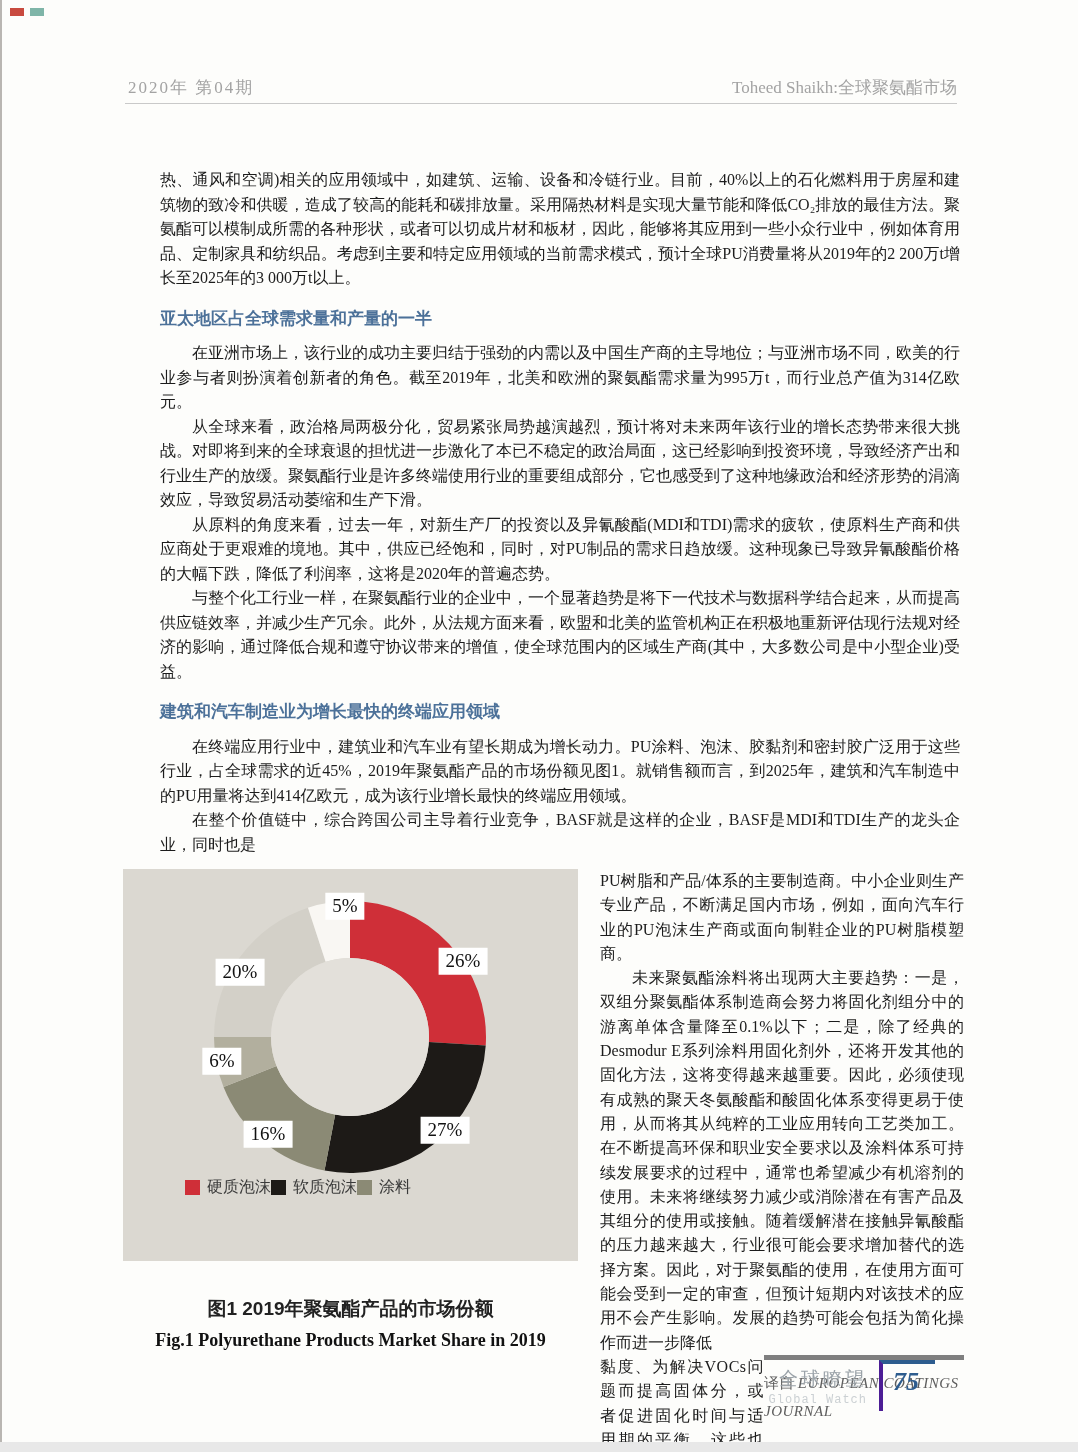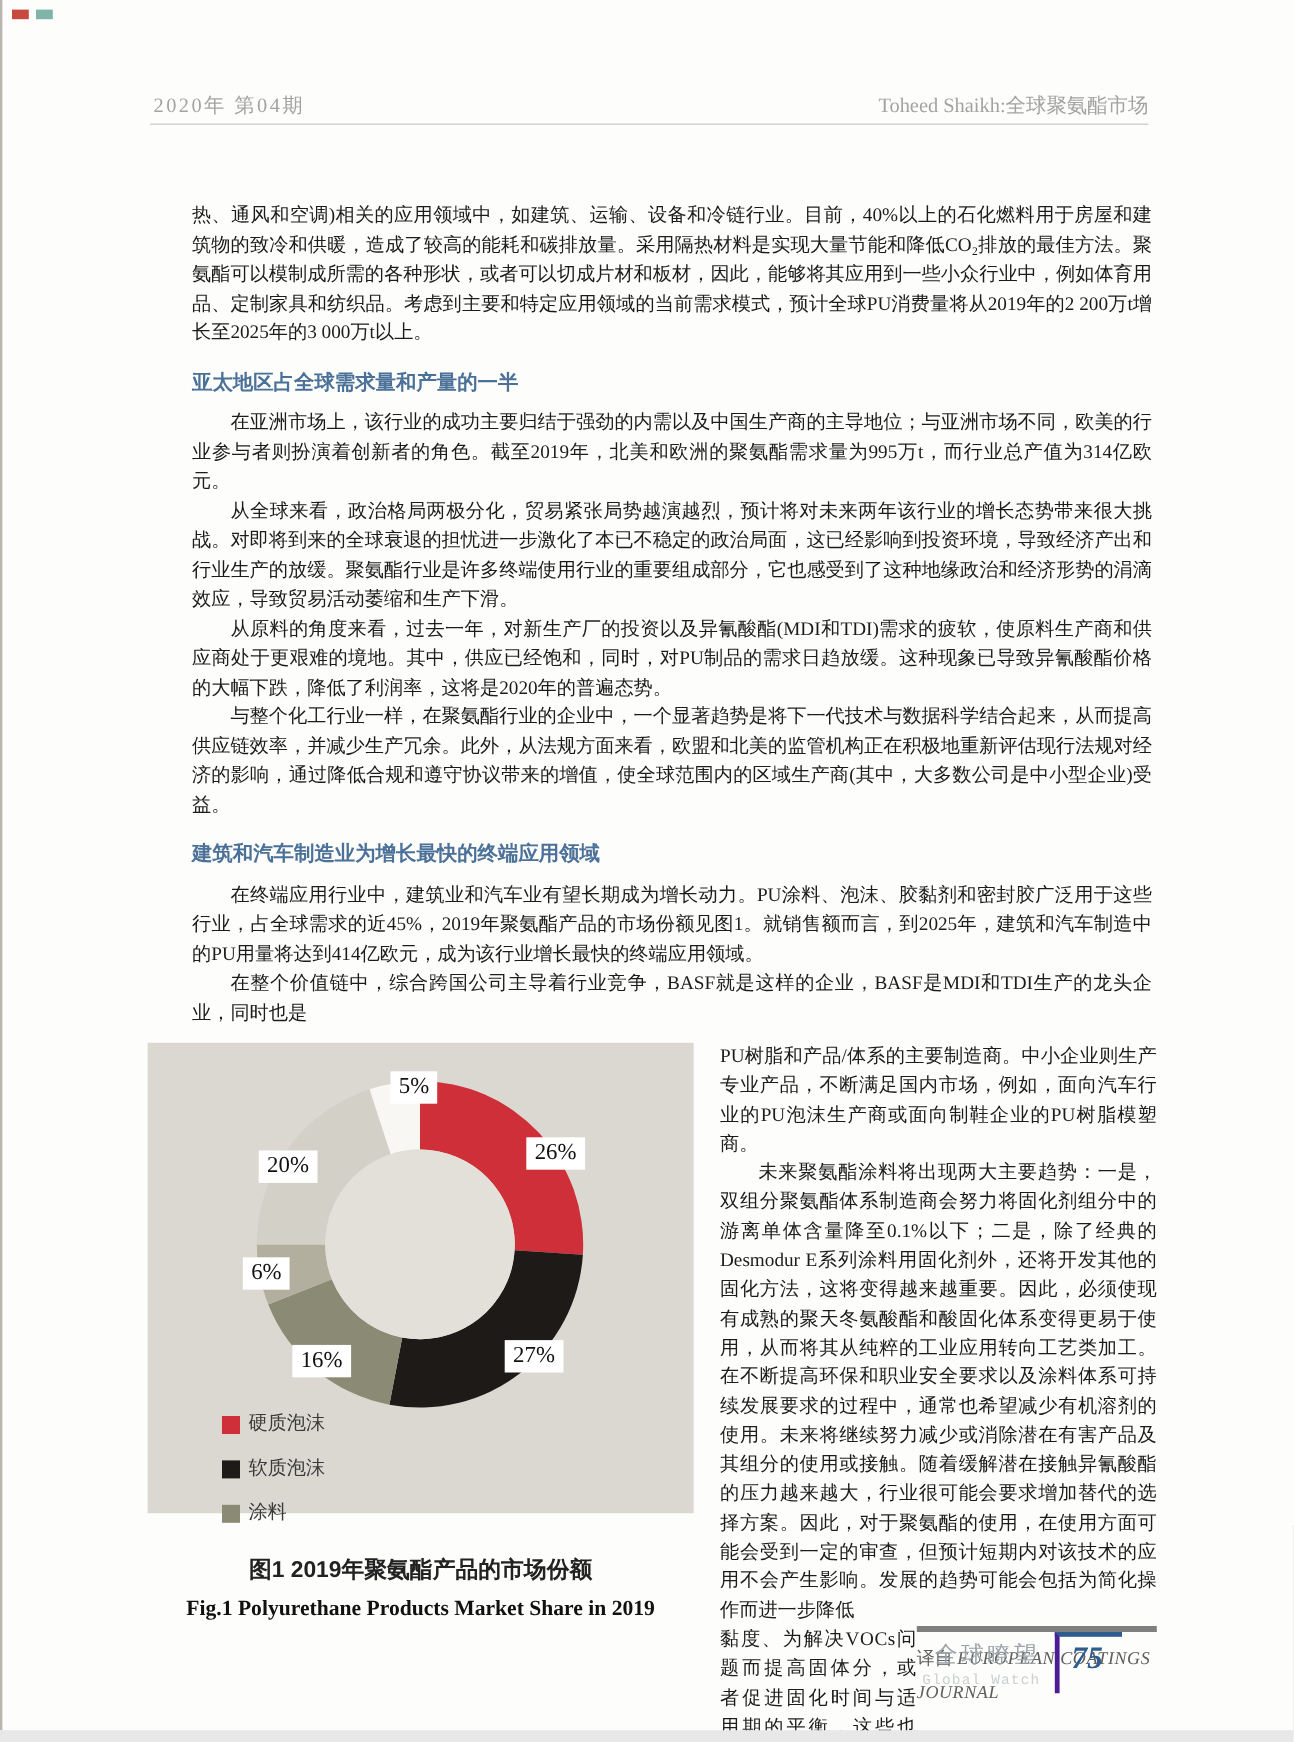--- a/index.html
+++ b/index.html
@@ -21,21 +21,21 @@
   h2.sec{font-family:"Liberation Sans","DejaVu Sans",sans-serif;font-size:17px;font-weight:bold;
          color:#4c7199;margin:16px 0 10px;text-align:left;}
 
   .cols{display:flex;margin-left:-37px;margin-top:12px;}
   .figure{flex:0 0 455px;width:455px;}
   .panel{position:relative;width:455px;height:392px;background:#dbd8d1;}
   .panel svg{position:absolute;left:0;top:0;}
   .slice-label{position:absolute;transform:translate(-50%,-50%);background:#ffffff;
                padding:1px 7px;font-size:19px;color:#111;white-space:nowrap;}
   .legend{position:absolute;left:62px;top:306px;display:flex;}
-  .legend-col{display:flex;flex-direction:column;gap:12px;}
+  .legend-col{display:flex;}
   .legend-col + .legend-col{margin-left:52px;}
   .legend-item{display:flex;align-items:center;height:25px;font-size:16px;color:#3a3a3a;white-space:nowrap;}
   .swatch{width:15px;height:15px;margin-right:7px;flex:0 0 15px;}
   .cap-zh{margin-top:36px;text-align:center;font-size:19px;font-weight:bold;
           font-family:"Liberation Sans","DejaVu Sans",sans-serif;color:#222;}
   .cap-en{margin-top:6px;text-align:center;font-size:18px;font-weight:bold;color:#111;}
 
   .right-col{flex:1;margin-left:22px;font-size:16px;line-height:24.3px;text-align:justify;}
   .right-col p{margin:0;}
   .rc-bottom{display:flex;align-items:flex-start;}

